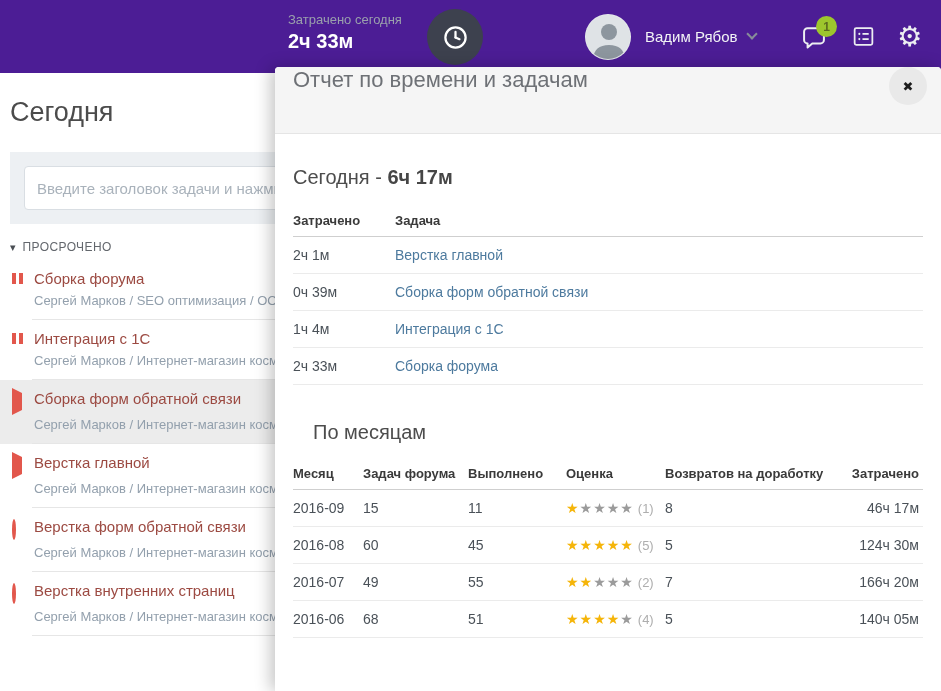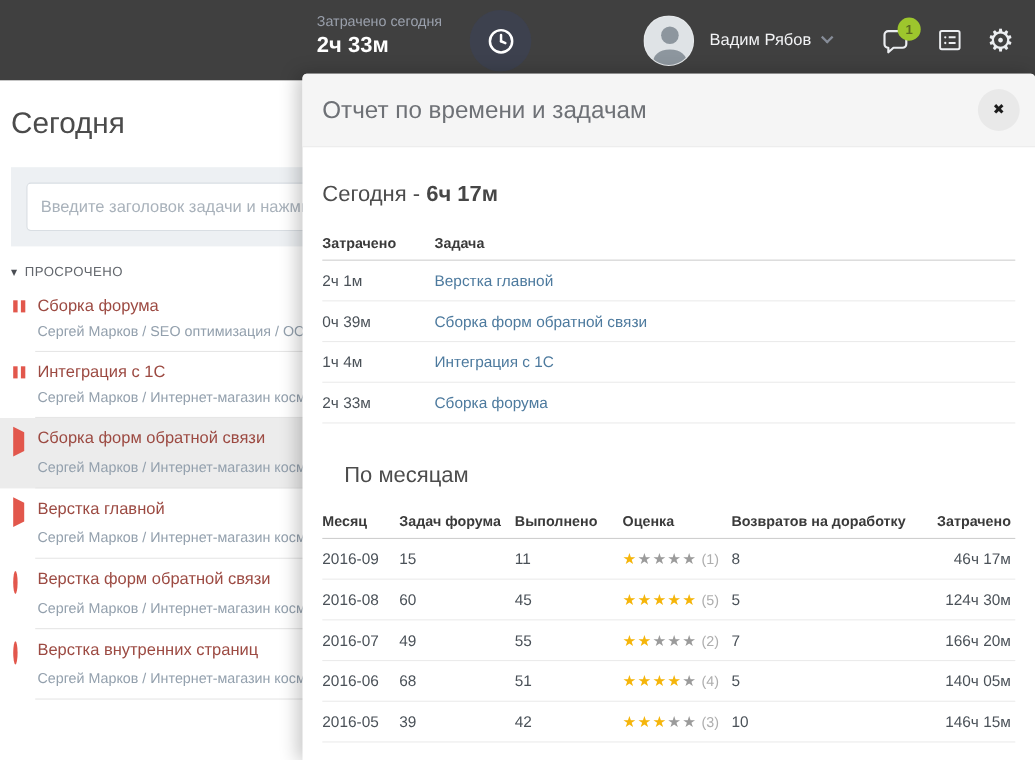--- a/index.html
+++ b/index.html
@@ -5,21 +5,21 @@
   * { margin:0; padding:0; box-sizing:border-box; }
   html,body { width:941px; height:691px; }
   body {
     font-family:"Liberation Sans","DejaVu Sans",sans-serif;
     background:#ffffff; overflow:hidden; position:relative;
     color:#4a5158;
   }
   
   .topbar {
     position:absolute; left:0; top:0; width:941px; height:73px;
-    background:#404040; z-index:5;
+    background:#4c1d95; z-index:5;
   }
   .spent-block { position:absolute; left:288px; top:12px; }
   .spent-label { font-size:13px; color:#9aa0ac; }
   .spent-value { font-size:20px; font-weight:bold; color:#ffffff; margin-top:3px; }
   .clock-circle {
     position:absolute; left:427px; top:9px; width:56px; height:56px;
     border-radius:50%; background:#3d414e; cursor:pointer;
     display:flex; align-items:center; justify-content:center;
   }
   .timer-value {
@@ -84,21 +84,21 @@
   }
   .ic-stop { width:10px; height:10px; border:2px solid #e2574c; border-radius:50%; }
   
   .report-panel {
     position:absolute; left:275px; top:67px; width:666px; height:624px;
     background:#ffffff; z-index:10; border-radius:4px 4px 0 0;
     box-shadow:-5px 0 16px rgba(0,0,0,0.22);
   }
   .report-head {
     height:67px; background:#f5f5f5; border-bottom:1px solid #e5e5e5;
-    border-radius:4px 4px 0 0; display:flex; align-items:center; padding:0 14px 0 18px;
+    border-radius:4px 4px 0 0; display:flex; align-items:flex-start; padding:0 14px 0 18px;
   }
   .report-title { font-size:22px; font-weight:400; color:#6e7176; flex:1; }
   .close-btn {
     width:38px; height:38px; border-radius:50%; background:#e9e9e9; border:none;
     font-size:13px; font-weight:bold; color:#1c1c1c; cursor:pointer;
     display:flex; align-items:center; justify-content:center;
     font-family:"DejaVu Sans",sans-serif;
   }
   .report-body { padding:32px 18px 0 18px; }
   .section-h { font-size:20px; font-weight:400; color:#4c4c4c; }
@@ -315,24 +315,16 @@
             <span class="cell-right">166ч 20м</span>
           </div>
           <div class="t-row months-grid t-body-row">
             <span>2016-06</span>
             <span>68</span>
             <span>51</span>
             <span><span class="stars"><span class="star-gold">★</span><span class="star-gold">★</span><span class="star-gold">★</span><span class="star-gold">★</span><span class="star-grey">★</span></span><span class="rating-count">(4)</span></span>
             <span>5</span>
             <span class="cell-right">140ч 05м</span>
           </div>
-          <div class="t-row months-grid t-body-row">
-            <span>2016-05</span>
-            <span>39</span>
-            <span>42</span>
-            <span><span class="stars"><span class="star-gold">★</span><span class="star-gold">★</span><span class="star-gold">★</span><span class="star-grey">★</span><span class="star-grey">★</span></span><span class="rating-count">(3)</span></span>
-            <span>10</span>
-            <span class="cell-right">146ч 15м</span>
-          </div>
         </div>
     </div>
   </div>
 </aside>
 
 </body></html>

